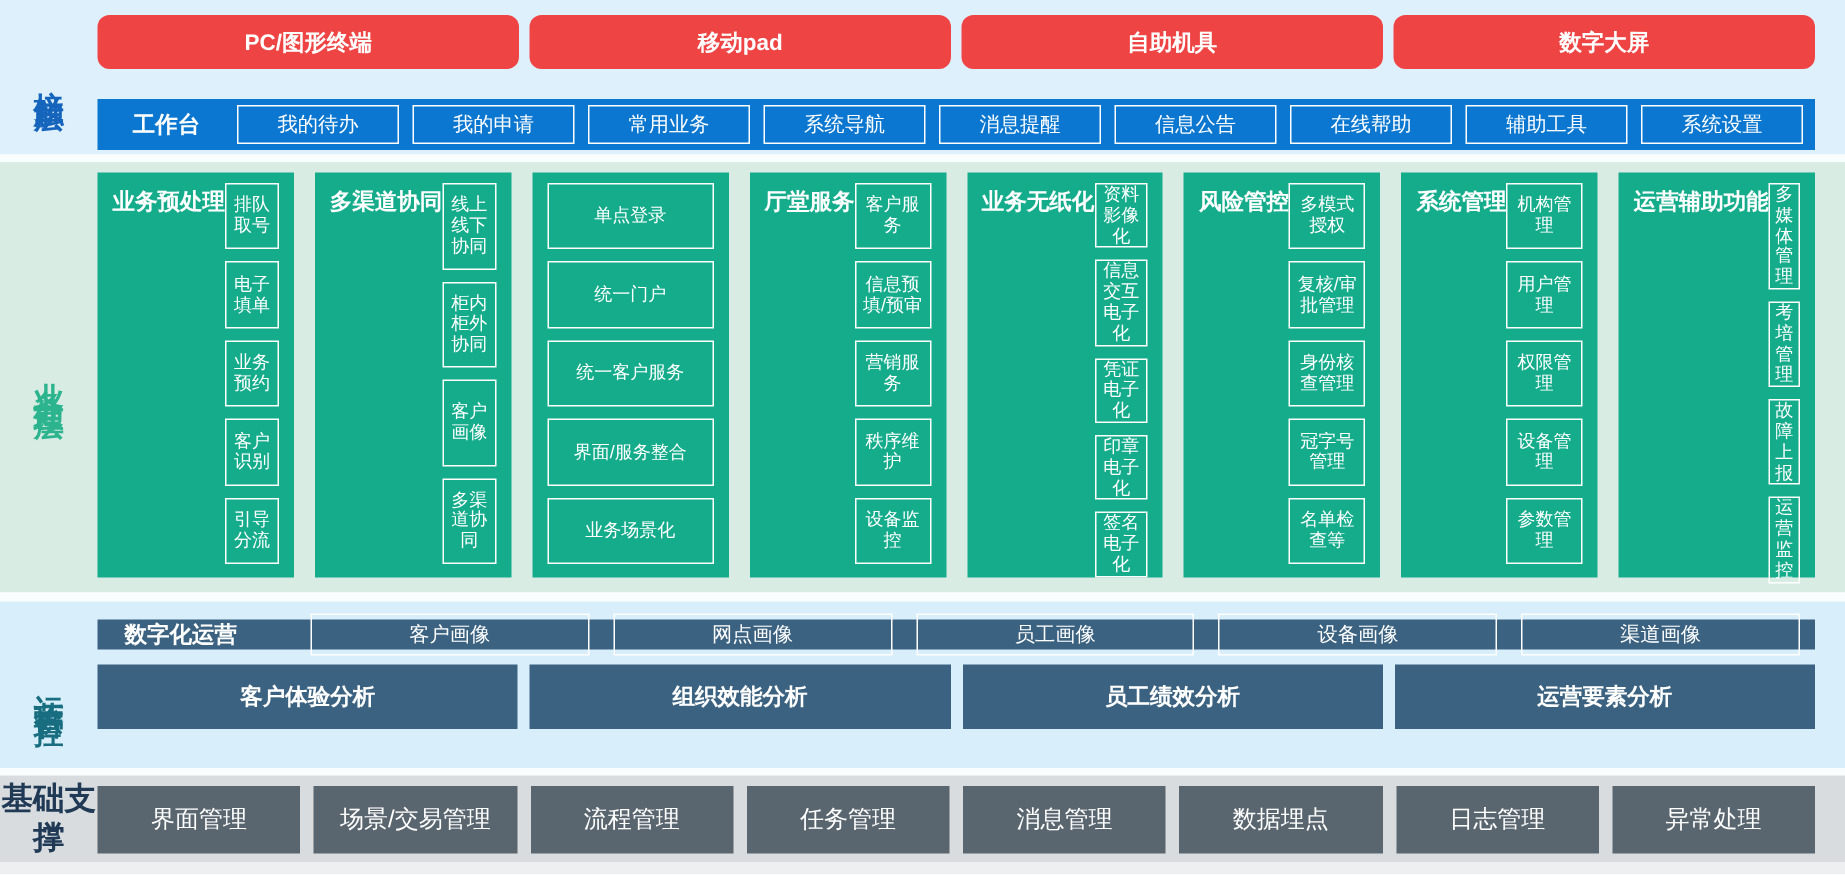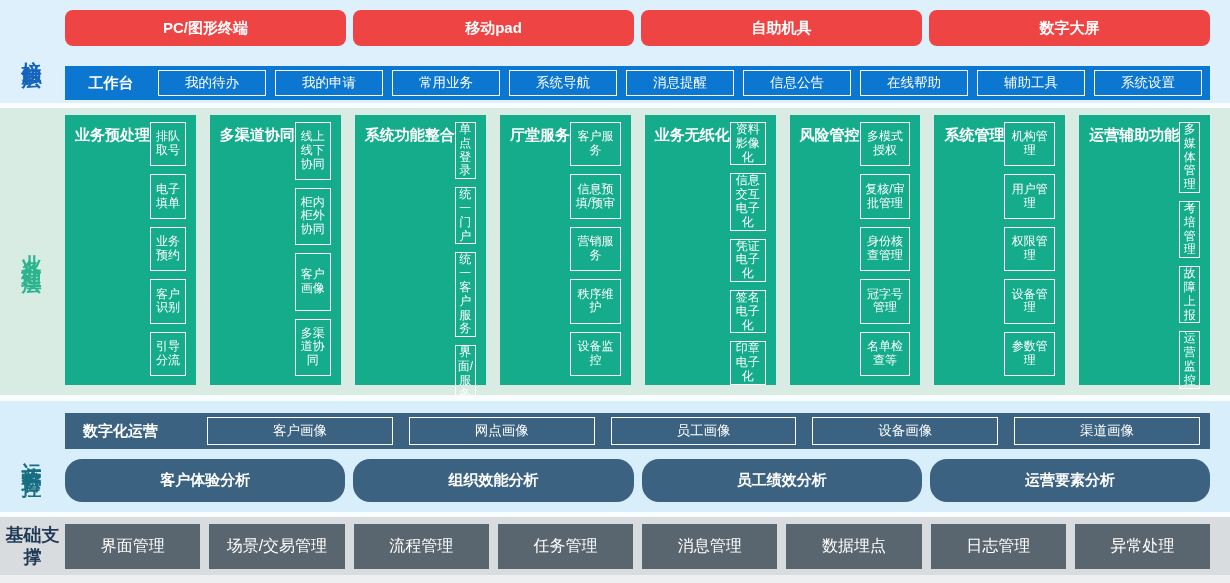--- a/index.html
+++ b/index.html
@@ -44,35 +44,35 @@
   .col-title{height:29px;line-height:29px;text-align:center;color:#fff;
              font-weight:bold;font-size:15px;white-space:nowrap;}
   .col-items{flex:1;display:flex;flex-direction:column;gap:8px;margin-top:2px;}
   .col-item{flex:1;border:1px solid #ffffff;color:#fff;font-size:12px;
             display:flex;align-items:center;justify-content:center;
             text-align:center;line-height:1.15;padding:0 2px;}
 
   
   .band3{height:111px;background:#d8effb;}
   .band3 .band-label{color:#186e80;}
-  .ops-bar{margin-top:12px;height:36px;background:#3b6280;display:flex;
+  .ops-bar{margin-top:12px;height:20px;background:#3b6280;display:flex;
            align-items:center;padding:0 10px;gap:16px;}
   .ops-label{color:#fff;font-weight:bold;font-size:15px;flex:0 0 108px;
              padding-left:8px;}
   .ops-items{flex:1;display:flex;gap:16px;}
   .ops-item{flex:1;height:26px;border:1px solid #ffffff;color:#fff;
             font-size:13.5px;display:flex;align-items:center;justify-content:center;}
   .analysis-row{margin-top:10px;height:43px;display:flex;gap:8px;}
-  .analysis-box{flex:1;background:#3b6280;border-radius:17px;color:#fff;
+  .analysis-box{flex:1;background:#3b6280;border-radius:0;color:#fff;
                 font-weight:bold;font-size:15px;display:flex;align-items:center;
                 justify-content:center;}
 
   
   .band4{height:58px;background:#d9dcdf;}
-  .band4 .band-label{color:#203a55;font-size:18px;line-height:1.25;
+  .band4 .band-label{color:#203a55;font-size:21px;line-height:1.25;
                      text-align:center;}
   .fnd-label{width:46px;}
   .fnd-items{display:flex;gap:9px;align-items:center;height:100%;}
   .fnd-item{flex:1;height:45px;background:#5a666f;color:#fff;font-size:16px;
             display:flex;align-items:center;justify-content:center;
             white-space:nowrap;}
   .footer-strip{height:8px;background:#edeff1;}
 </style>
 </head>
 <body>
@@ -150,21 +150,20 @@
                 <div class="col-item">柜内柜外协同</div>
 
 
                 <div class="col-item">客户画像</div>
 
                 <div class="col-item">多渠道协同</div>
               </div>
           </div>
 
           <div class="col">
-            <div class="col-title">系统功能整合</div>
             <div class="col-items">
 
                 <div class="col-item">单点登录</div>
 
                 <div class="col-item">统一门户</div>
 
                 <div class="col-item">统一客户服务</div>
 
                 <div class="col-item">界面/服务整合</div>
 
@@ -191,23 +190,23 @@
           <div class="col">
             <div class="col-title">业务无纸化</div>
             <div class="col-items">
 
                 <div class="col-item">资料影像化</div>
 
                 <div class="col-item">信息交互电子化</div>
 
                 <div class="col-item">凭证电子化</div>
 
+                <div class="col-item">印章电子化</div>
+
                 <div class="col-item">签名电子化</div>
-
-                <div class="col-item">印章电子化</div>
               </div>
           </div>
 
           <div class="col">
             <div class="col-title">风险管控</div>
             <div class="col-items">
 
                 <div class="col-item">多模式授权</div>
 
                 <div class="col-item">复核/审批管理</div>

